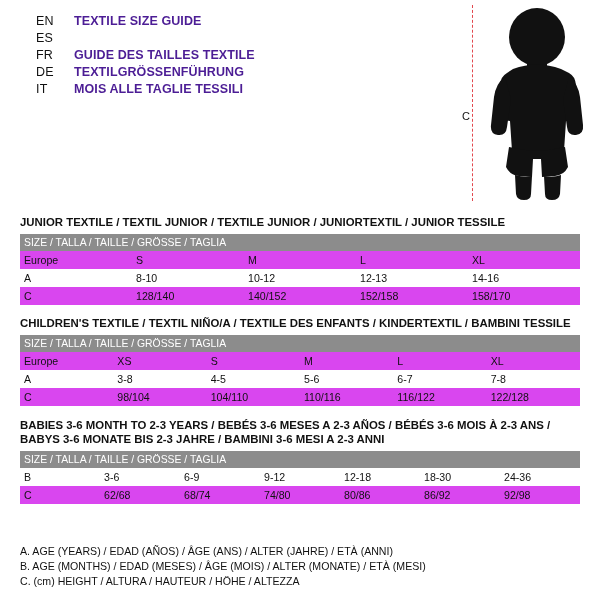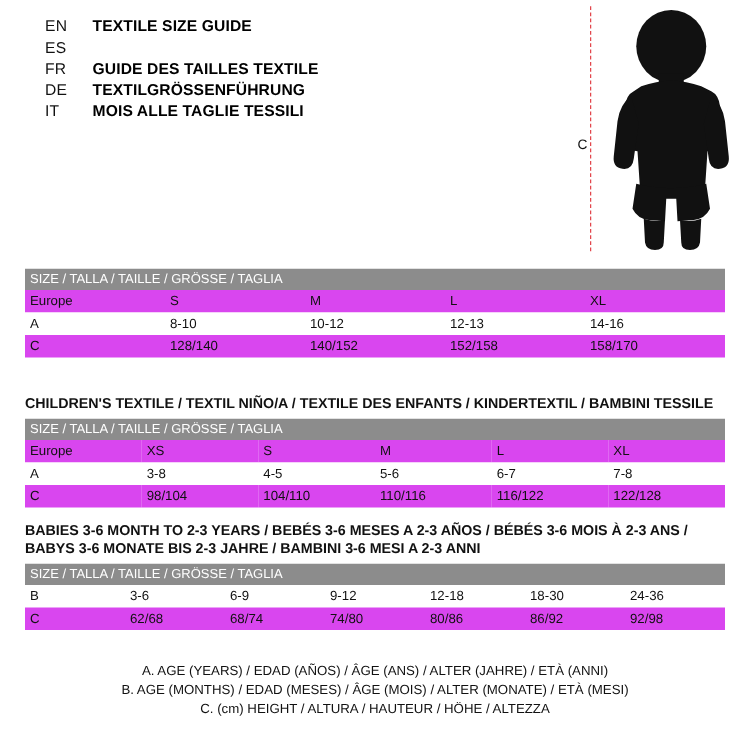--- a/index.html
+++ b/index.html
@@ -39,21 +39,21 @@
   .lang-code {
     width: 38px;
     font-size: 12.5px;
     font-weight: 400;
     letter-spacing: 0.2px;
     color: #111;
   }
   .lang-title {
     font-size: 12.5px;
     font-weight: 700;
-    color: #000000;
+    color: #4c1d95;
     letter-spacing: 0.1px;
   }
 
   
   .figure-area {
     position: absolute;
     top: 5px;
     left: 455px;
     width: 140px;
     height: 200px;
@@ -180,20 +180,21 @@
         <path d="M26 140 q28 7 56 0 l3 20 q-4 8 -13 9 l-13 1 -1 -18 h-8 l-1 18 -13 -1 q-9 -1 -13 -9 z"></path>
 
         <path d="M32 168 q10 3 17 1 l-1 18 q0 6 -7 6 q-7 0 -8 -6 z"></path>
 
         <path d="M61 169 q9 2 17 -1 l-1 19 q-1 6 -8 6 q-7 0 -7 -6 z"></path>
       </g>
     </svg>
   </div>
 
   <div class="section" style="top:215px;">
+    <div class="section-title">JUNIOR TEXTILE / TEXTIL JUNIOR / TEXTILE JUNIOR / JUNIORTEXTIL / JUNIOR TESSILE</div>
     <table class="sizes">
       <tbody>
           <tr class="head-row">
         <td colspan="5">SIZE / TALLA / TAILLE / GRÖSSE / TAGLIA</td>
       </tr>
       <tr class="shade">
         <td style="width:92px">Europe</td>
         <td style="width:117px">S</td>
         <td style="width:117px">M</td>
         <td style="width:117px">L</td>
@@ -277,19 +278,19 @@
         <td>68/74</td>
         <td>74/80</td>
         <td>80/86</td>
         <td>86/92</td>
         <td>92/98</td>
       </tr>
     </tbody>
       </table>
   </div>
 
-  <div class="legend" style="top:530px;text-align:center;">
+  <div class="legend" style="top:544px;">
     <div>A. AGE (YEARS) / EDAD (AÑOS) / ÂGE (ANS) / ALTER (JAHRE) / ETÀ (ANNI)</div>
     <div>B. AGE (MONTHS) / EDAD (MESES) / ÂGE (MOIS) / ALTER (MONATE) / ETÀ (MESI)</div>
     <div>C. (cm) HEIGHT / ALTURA / HAUTEUR / HÖHE / ALTEZZA</div>
   </div>
 
 </div>
 
 </body></html>

